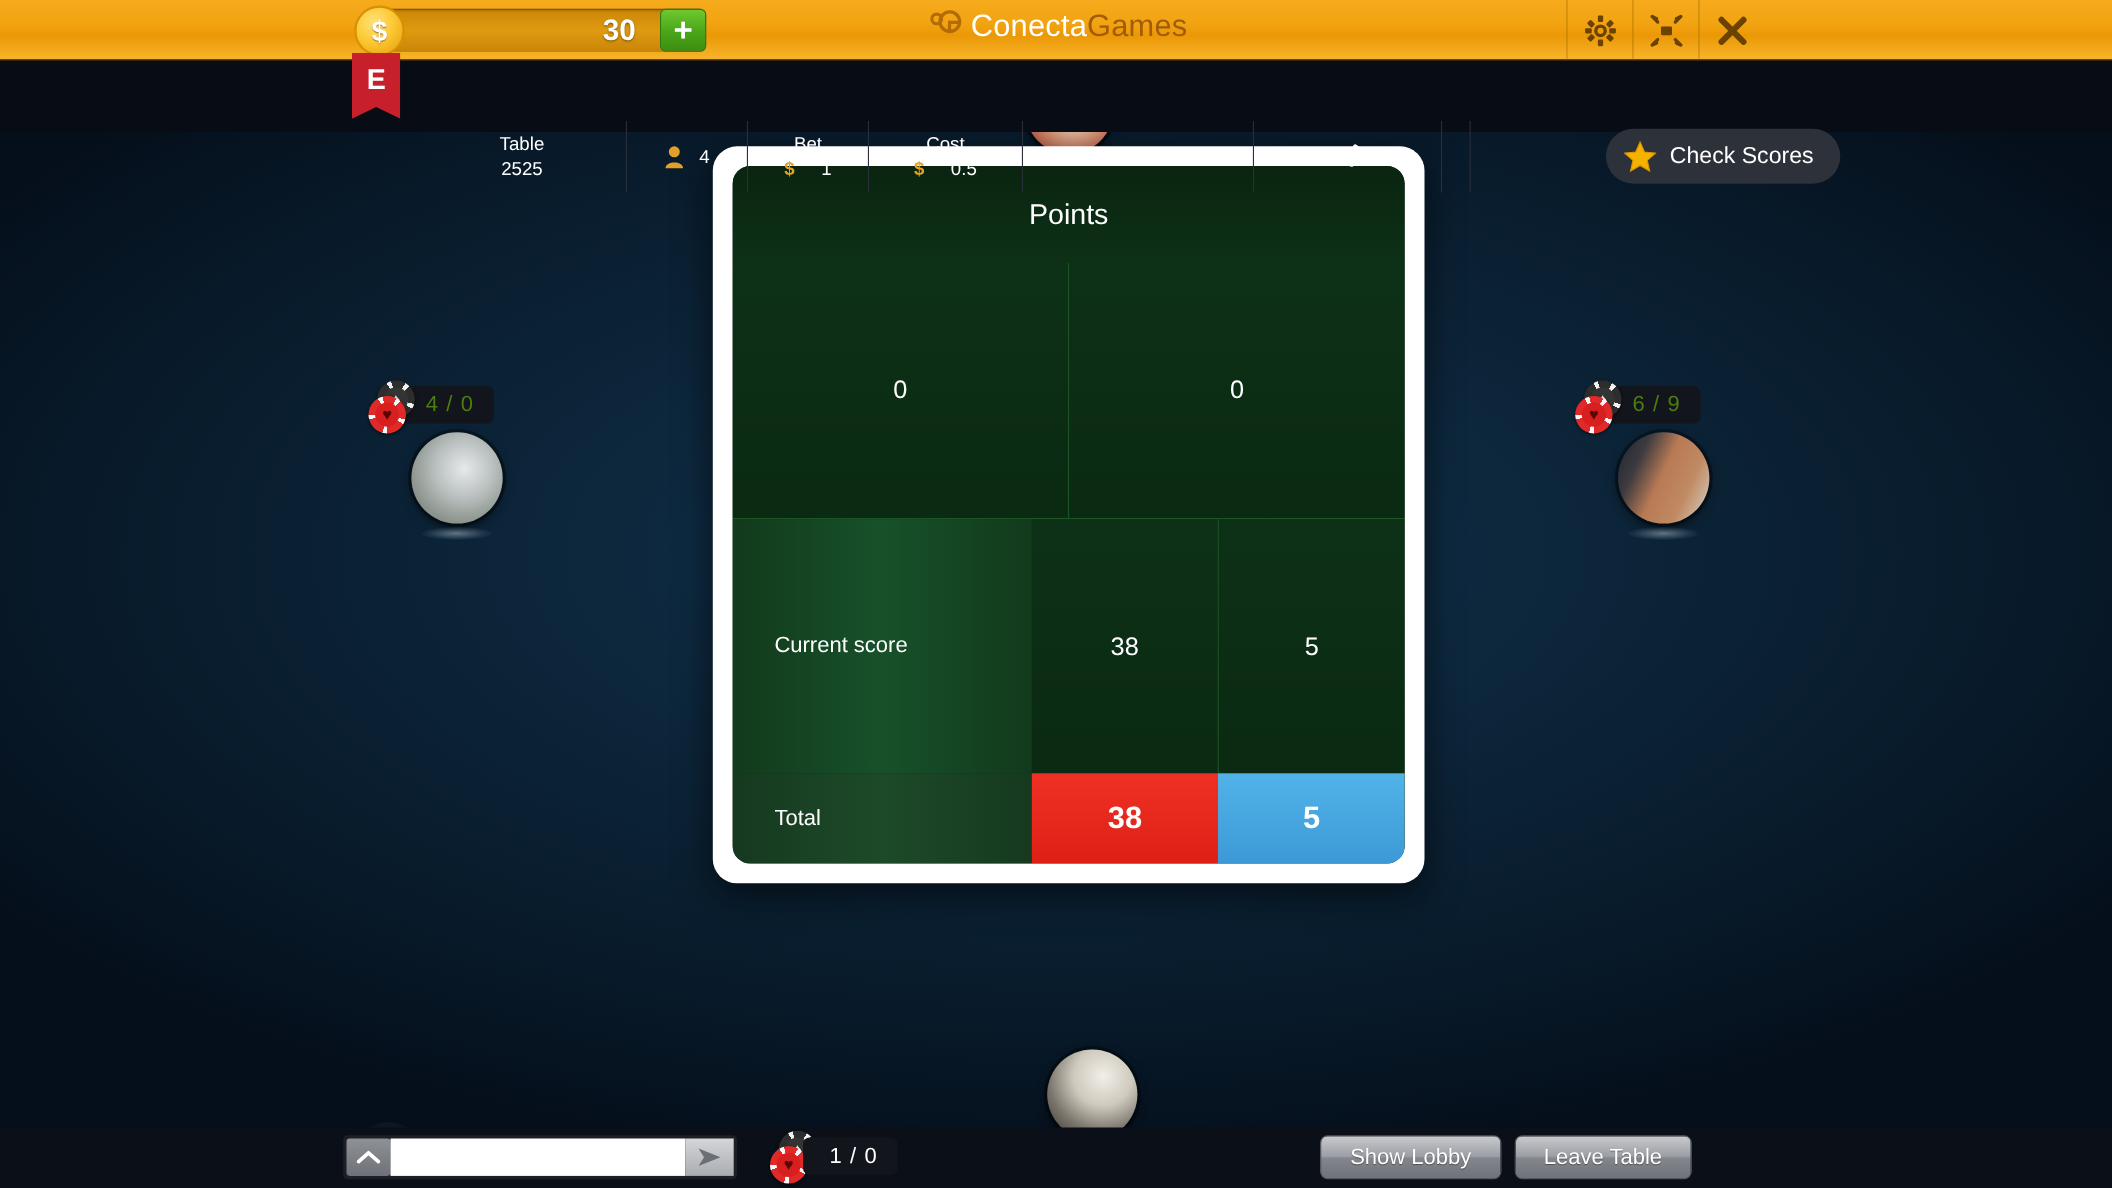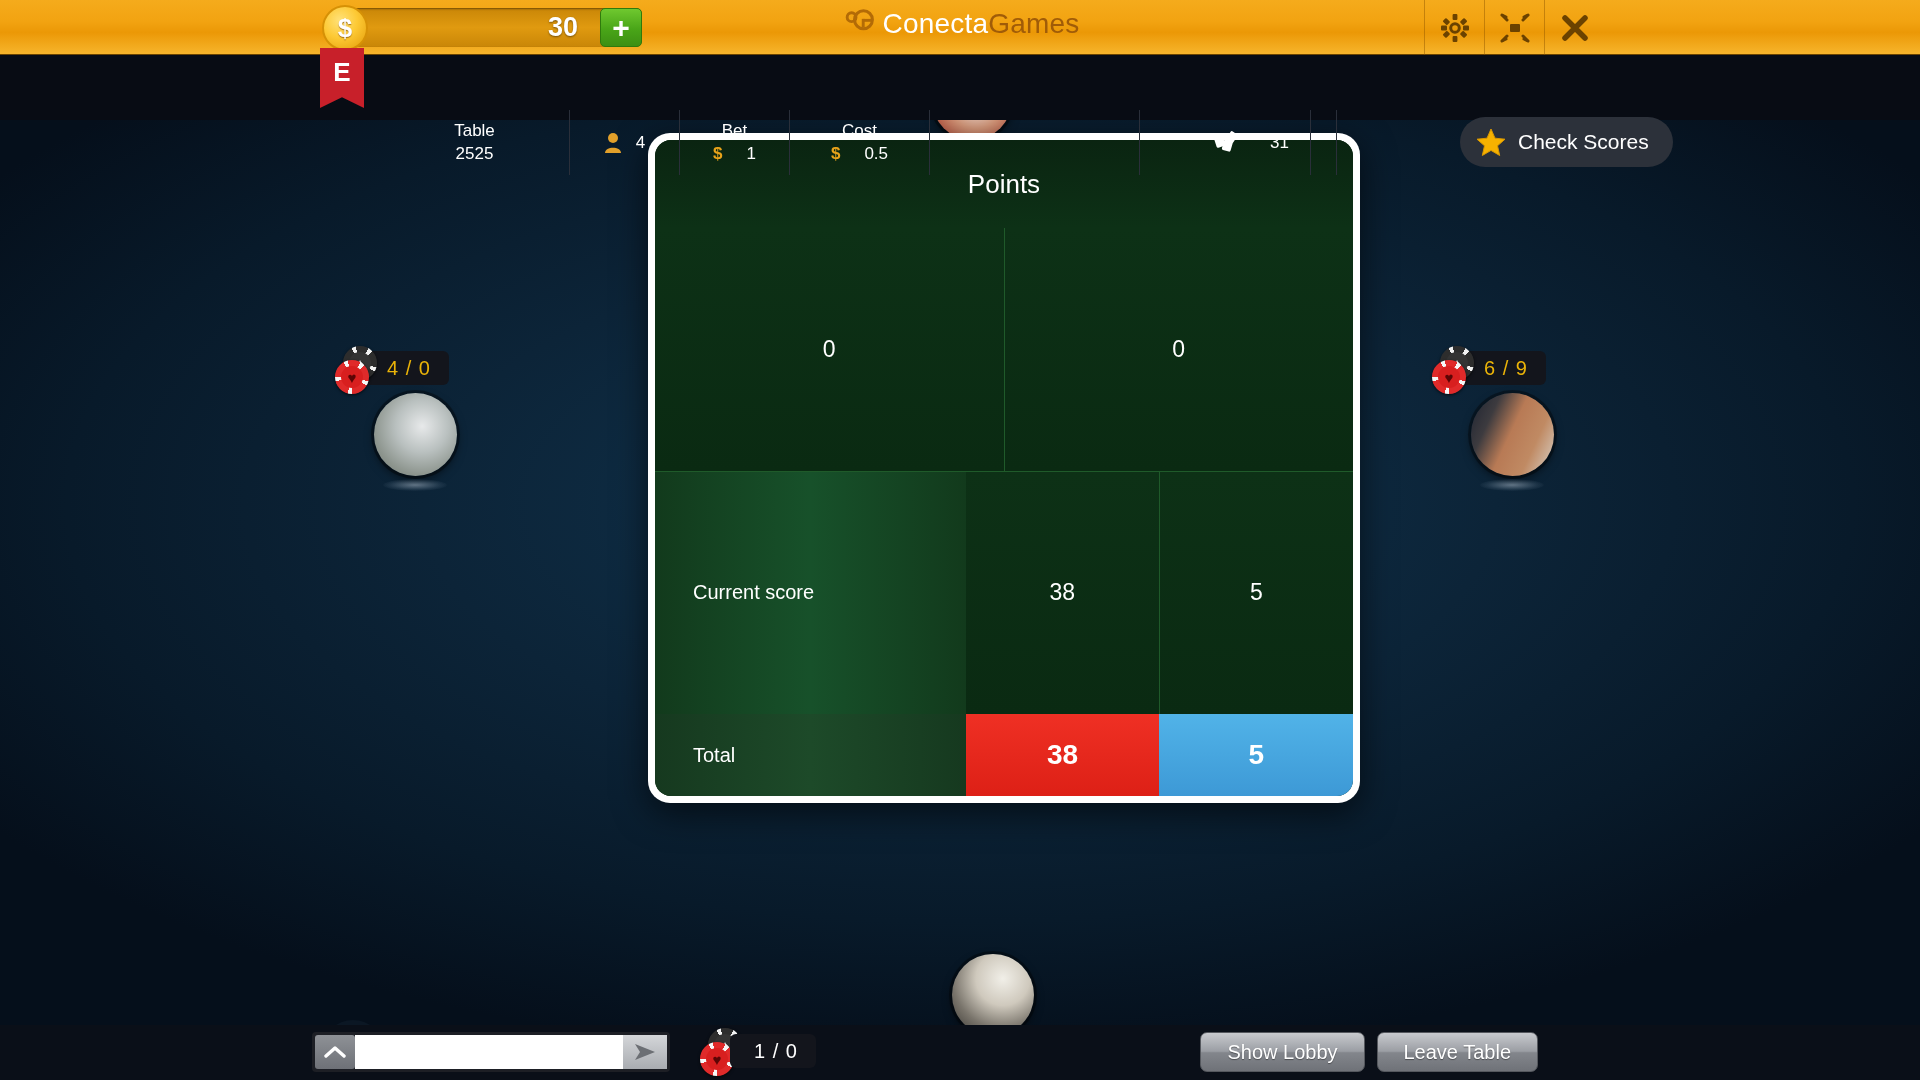--- a/index.html
+++ b/index.html
@@ -113,21 +113,21 @@
     background:
       radial-gradient(ellipse 62% 58% at 50% 40%, #10334d 0%, #0c2438 45%, #081a2a 75%, #050f1b 100%);
   }
 
   
   .pod { position: absolute; }
   .pod .badge {
     position: absolute; height: 34px; min-width: 86px;
     background: #13151c; border-radius: 6px;
     display: flex; align-items: center; justify-content: center;
-    color: #eab308; font-size: 20px; letter-spacing: 1px;
+    color: #4d7c0f; font-size: 20px; letter-spacing: 1px;
     padding: 0 16px 0 22px;
   }
   .chips { position: absolute; width: 44px; height: 46px; z-index: 4; }
   .chip {
     position: absolute; width: 34px; height: 34px; border-radius: 50%;
     box-shadow: 0 1px 3px rgba(0,0,0,.7);
   }
   .chip.black {
     left: 8px; top: 0;
     background: repeating-conic-gradient(#2d2d2d 0deg 30deg, #f2f2f2 30deg 45deg, #2d2d2d 45deg 75deg);
@@ -157,22 +157,22 @@
   
   .coffee {
     position: absolute; left: 322px; top: 900px; width: 62px; height: 62px;
     border-radius: 50%; background: #0b1724;
     display: flex; align-items: center; justify-content: center;
     cursor: pointer;
   }
 
   
   .dialog {
-    position: absolute; left: 648px; top: 133px; width: 712px; height: 670px;
-    background: #ffffff; border-radius: 22px; padding: 7px;
+    position: absolute; left: 648px; top: 133px; width: 647px; height: 670px;
+    background: #ffffff; border-radius: 22px; padding: 18px;
     box-shadow: 0 10px 34px rgba(0,0,0,.6);
   }
   .dialog-inner {
     width: 100%; height: 100%; border-radius: 16px; overflow: hidden;
     display: flex; flex-direction: column;
     background: #0c2a12;
   }
   .dlg-title {
     height: 88px; flex: 0 0 88px;
     background: linear-gradient(to bottom, #0a2411 0%, #0d3116 100%);

